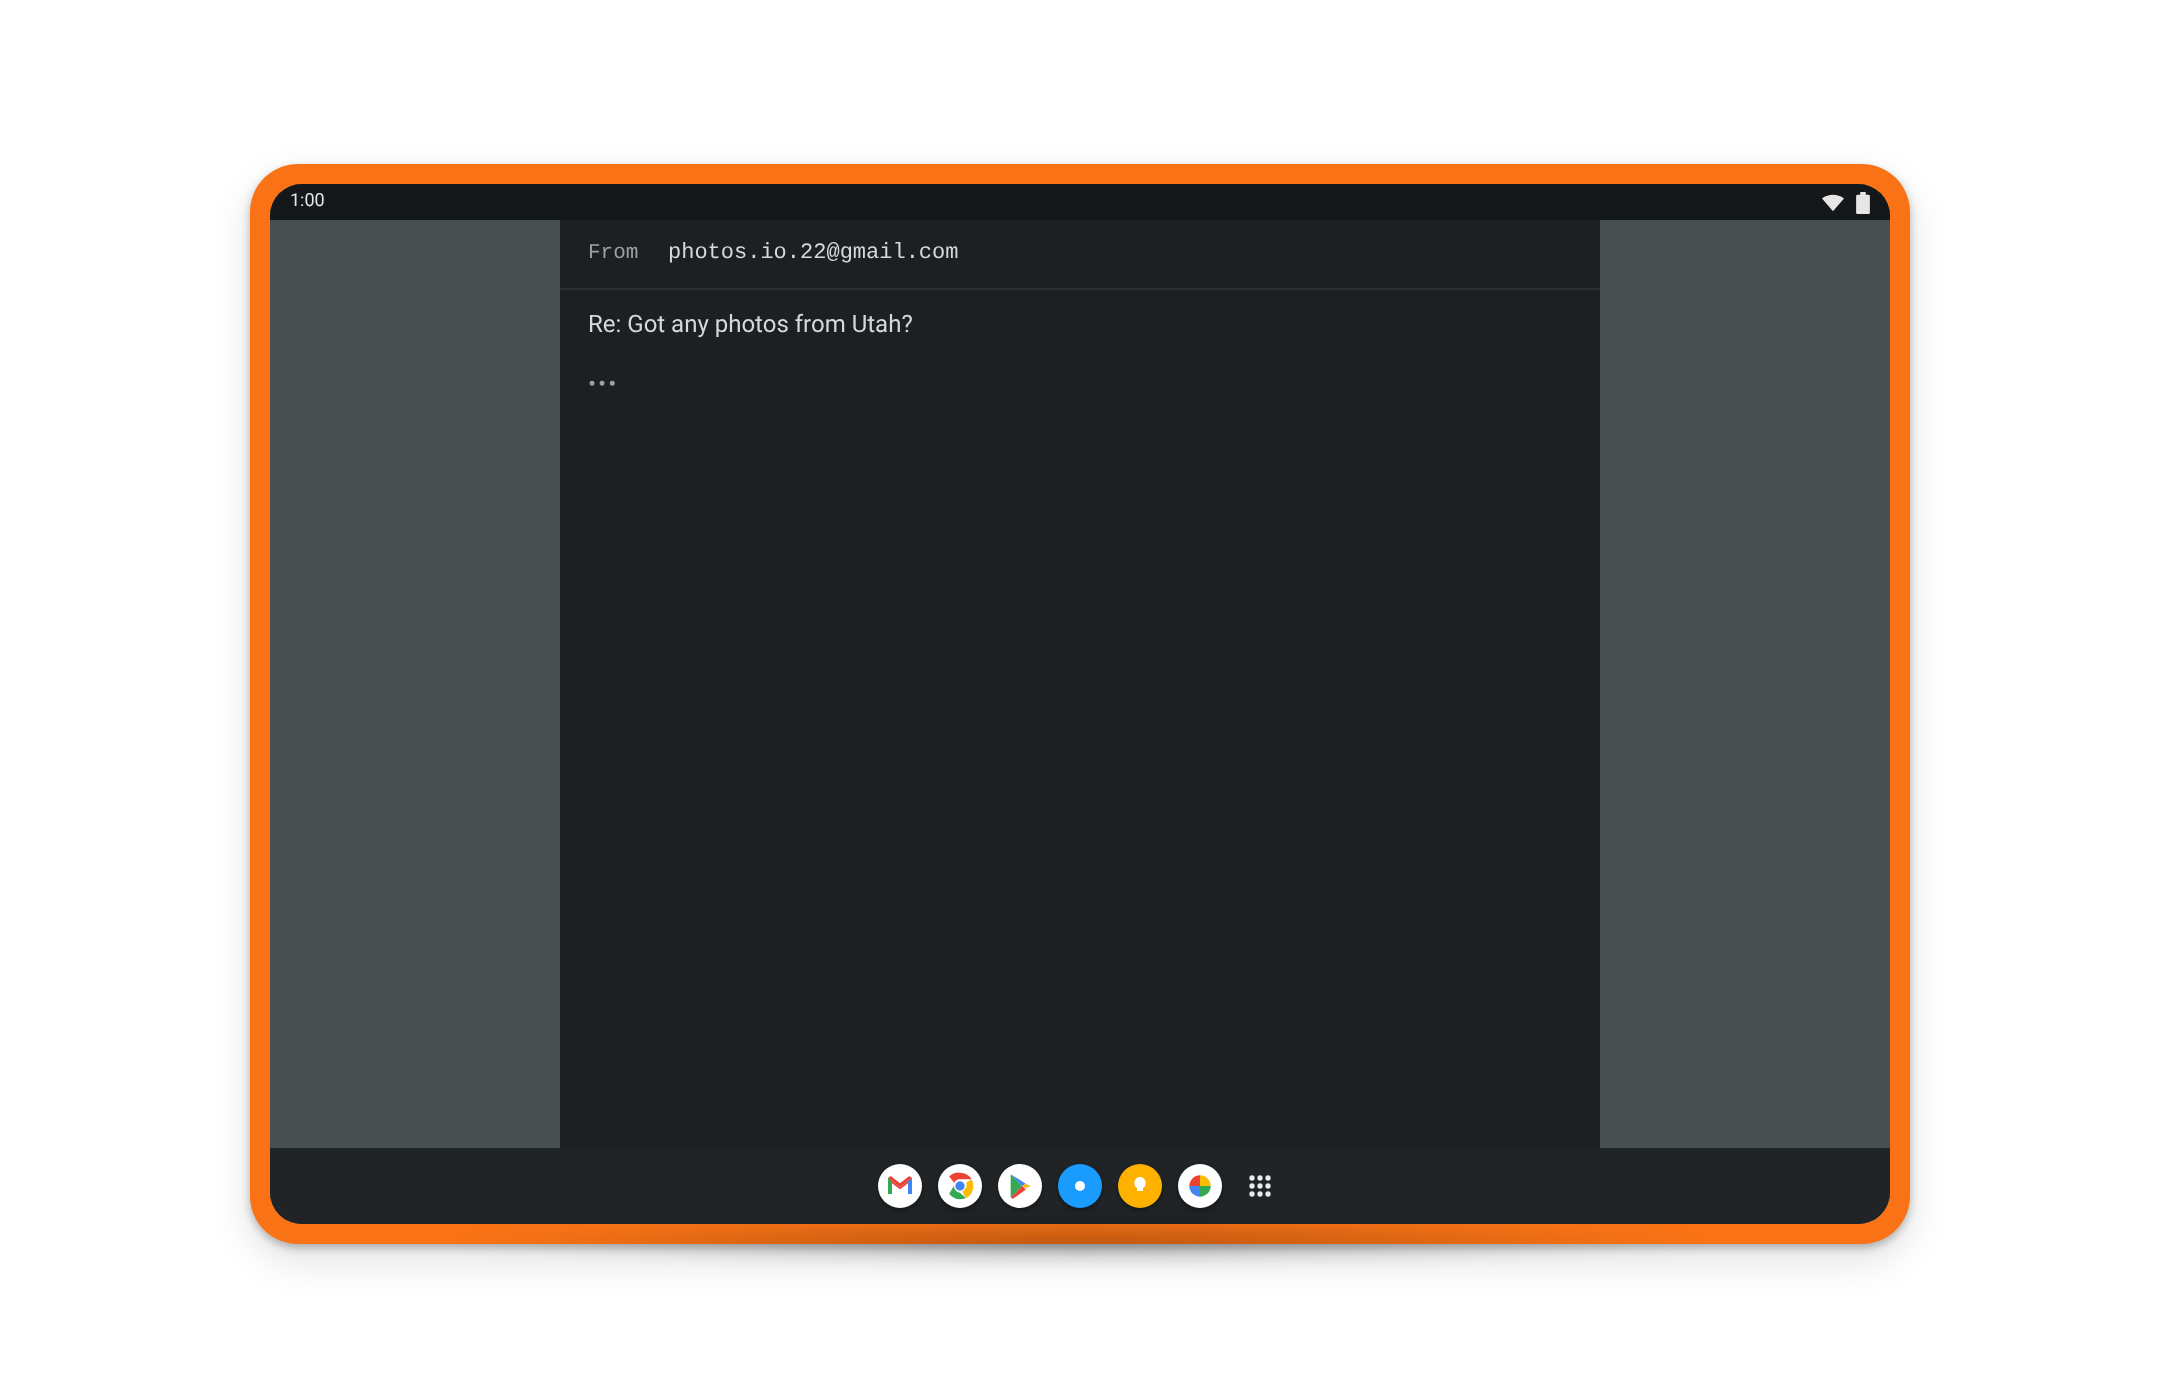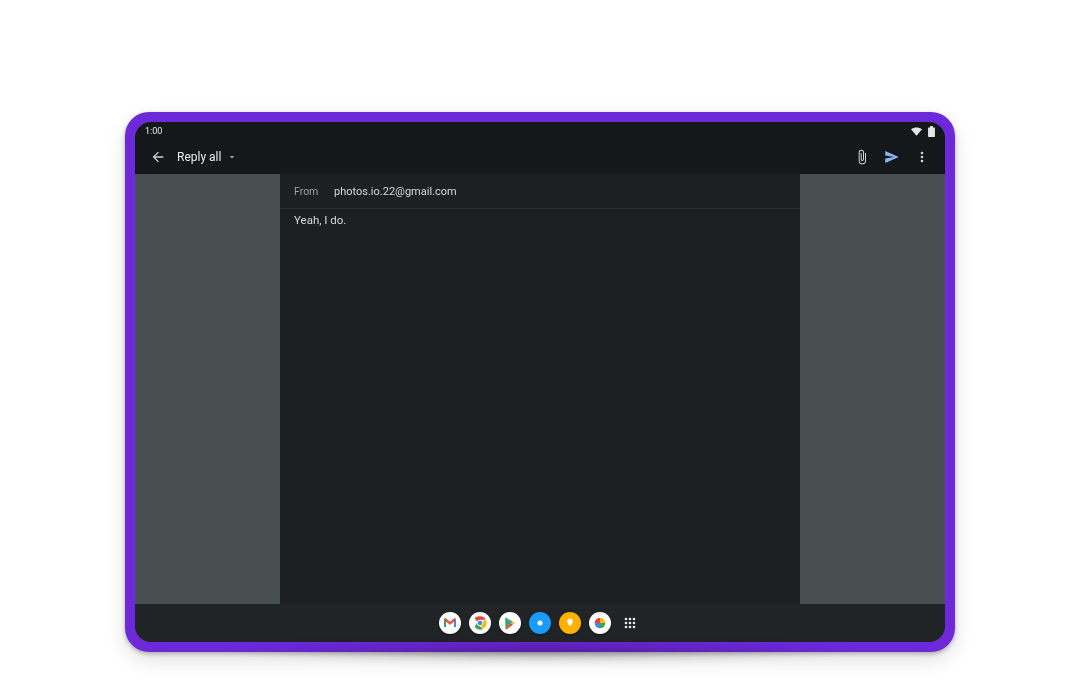--- a/index.html
+++ b/index.html
@@ -13,24 +13,24 @@
   }
   .stage {
     width: 1080px;
     height: 700px;
     position: relative;
     display: flex;
     align-items: flex-start;
     justify-content: center;
   }
   .tablet {
-    margin-top: 112px;
+    margin-top: 82px;
     width: 830px;
     height: 540px;
-    background: #6d28d9;
+    background: #f97316;
     border-radius: 24px;
     padding: 10px;
     box-sizing: border-box;
     box-shadow: 0 8px 20px rgba(0,0,0,0.12), 0 2px 4px rgba(0,0,0,0.25);
     position: relative;
   }
   .tablet::after {
     content: "";
     position: absolute;
     left: 50%;
@@ -112,20 +112,21 @@
     flex-direction: column;
     overflow: hidden;
   }
   .field-row {
     display: flex;
     align-items: center;
     padding: 8px 14px;
     border-bottom: 1px solid #2b3032;
     gap: 10px;
     min-height: 18px;
+    font-family: Liberation Mono, monospace;
   }
   .field-label {
     color: #9aa0a6;
     width: 30px;
     font-size: 10.5px;
   }
   .field-value { color: #d6d8da; font-size: 11px; }
   .to-row .field-label { width: 18px; }
   .chip {
     display: flex;
@@ -216,61 +217,32 @@
               </svg>
           </span>
           <span>
             <svg width="7" height="11" viewBox="0 0 10 16">
                 <path fill="currentColor" d="M3 0h4v2h2a1 1 0 0 1 1 1v12a1 1 0 0 1-1 1H1a1 1 0 0 1-1-1V3a1 1 0 0 1 1-1h2z"></path>
               </svg>
           </span>
         </div>
       </div>
 
-      <div class="app-header">
-        <div class="icon-btn">
-          <svg width="16" height="16" viewBox="0 0 24 24">
-              <path fill="currentColor" d="M20 11H7.8l5.6-5.6L12 4l-8 8 8 8 1.4-1.4L7.8 13H20z"></path>
-            </svg>
-        </div>
-        <span class="header-title">Reply all</span>
-        <div class="icon-btn" style="width:22px">
-          <svg width="10" height="10" viewBox="0 0 24 24">
-              <path fill="currentColor" d="M7 10l5 5 5-5z"></path>
-            </svg>
-        </div>
-        <div class="spacer"></div>
-        <div class="icon-btn">
-          <svg width="16" height="16" viewBox="0 0 24 24">
-              <path fill="currentColor" d="M16.5 6v11.5a4 4 0 0 1-8 0V5a2.5 2.5 0 1 1 5 0v10.5a1 1 0 1 1-2 0V6H10v9.5a2.5 2.5 0 0 0 5 0V5a4 4 0 0 0-8 0v12.5a5.5 5.5 0 0 0 11 0V6z"></path>
-            </svg>
-        </div>
-        <div class="icon-btn send-tint">
-          <svg width="18" height="18" viewBox="0 0 24 24">
-              <path fill="currentColor" d="M3 20l18-8L3 4v6l12 2-12 2z"></path>
-            </svg>
-        </div>
-        <div class="icon-btn">
-          <svg width="16" height="16" viewBox="0 0 24 24">
-              <path fill="currentColor" d="M12 8a2 2 0 1 1 0-4 2 2 0 0 1 0 4zm0 6a2 2 0 1 1 0-4 2 2 0 0 1 0 4zm0 6a2 2 0 1 1 0-4 2 2 0 0 1 0 4z"></path>
-            </svg>
-        </div>
-      </div>
 
       <div class="content-area">
         <div class="compose-panel">
 
           <div class="field-row">
             <span class="field-label">From</span>
             <span class="field-value">photos.io.22@gmail.com</span>
           </div>
 
 
-
-          <div class="body-area">Yeah, I do.</div>
+          <div class="subject-row">Re: Got any photos from Utah?</div>
+
 
           <div class="quoted-toggle">•••</div>
 
         </div>
 
         <div class="dock">
           <div class="dock-icon">
             <svg width="16" height="16" viewBox="0 0 24 24">
                 <path fill="#EA4335" d="M12 12.7 3 6v12h3V10l6 4.5L18 10v8h3V6z"></path>
                 <path fill="#FBBC05" d="M3 6l9 6.7L21 6l-2-1.5L12 10 5 4.5z" opacity="0"></path>

